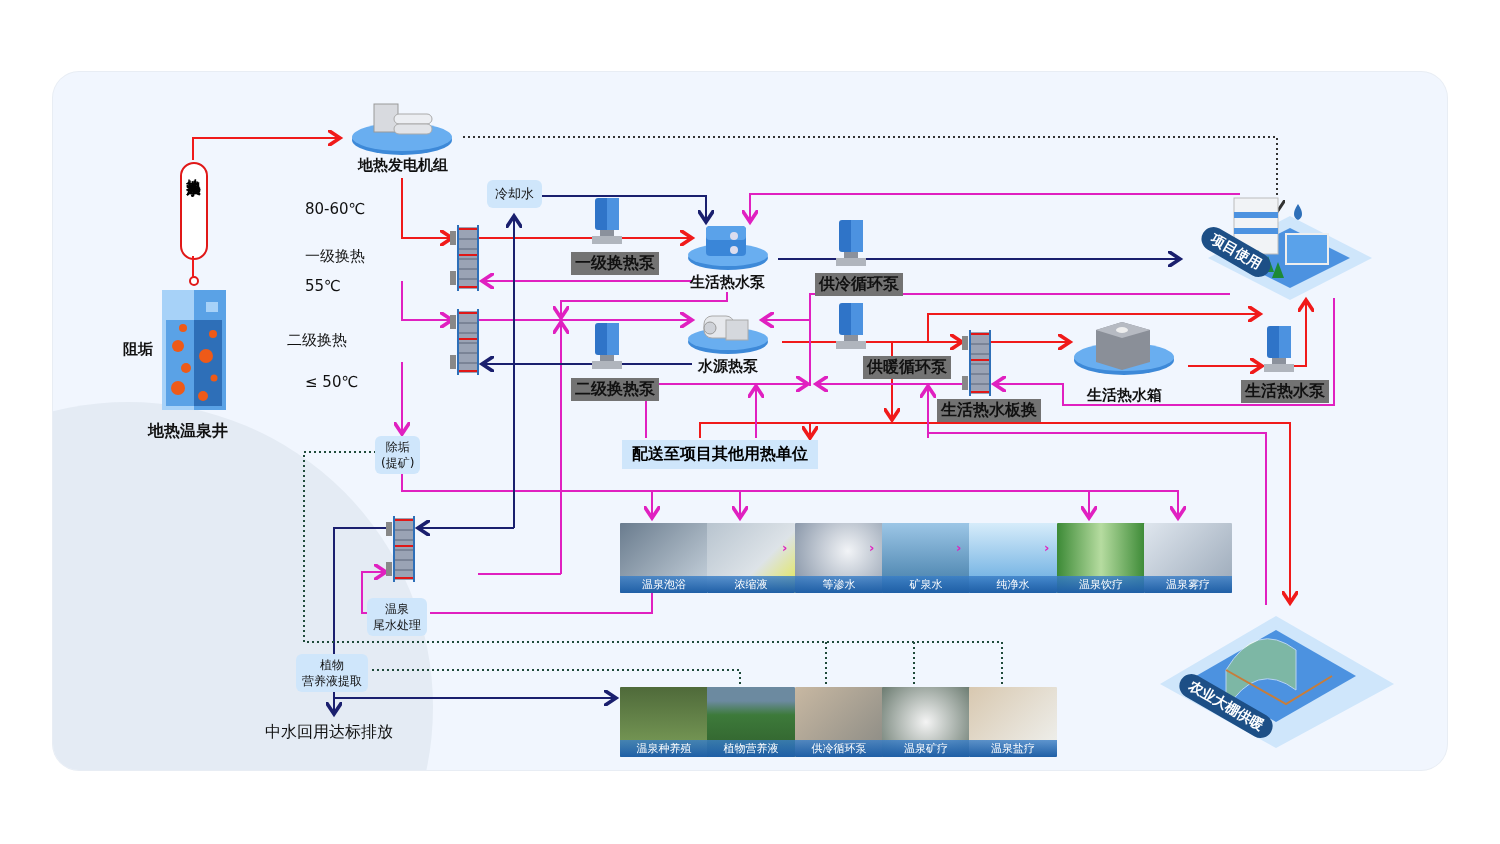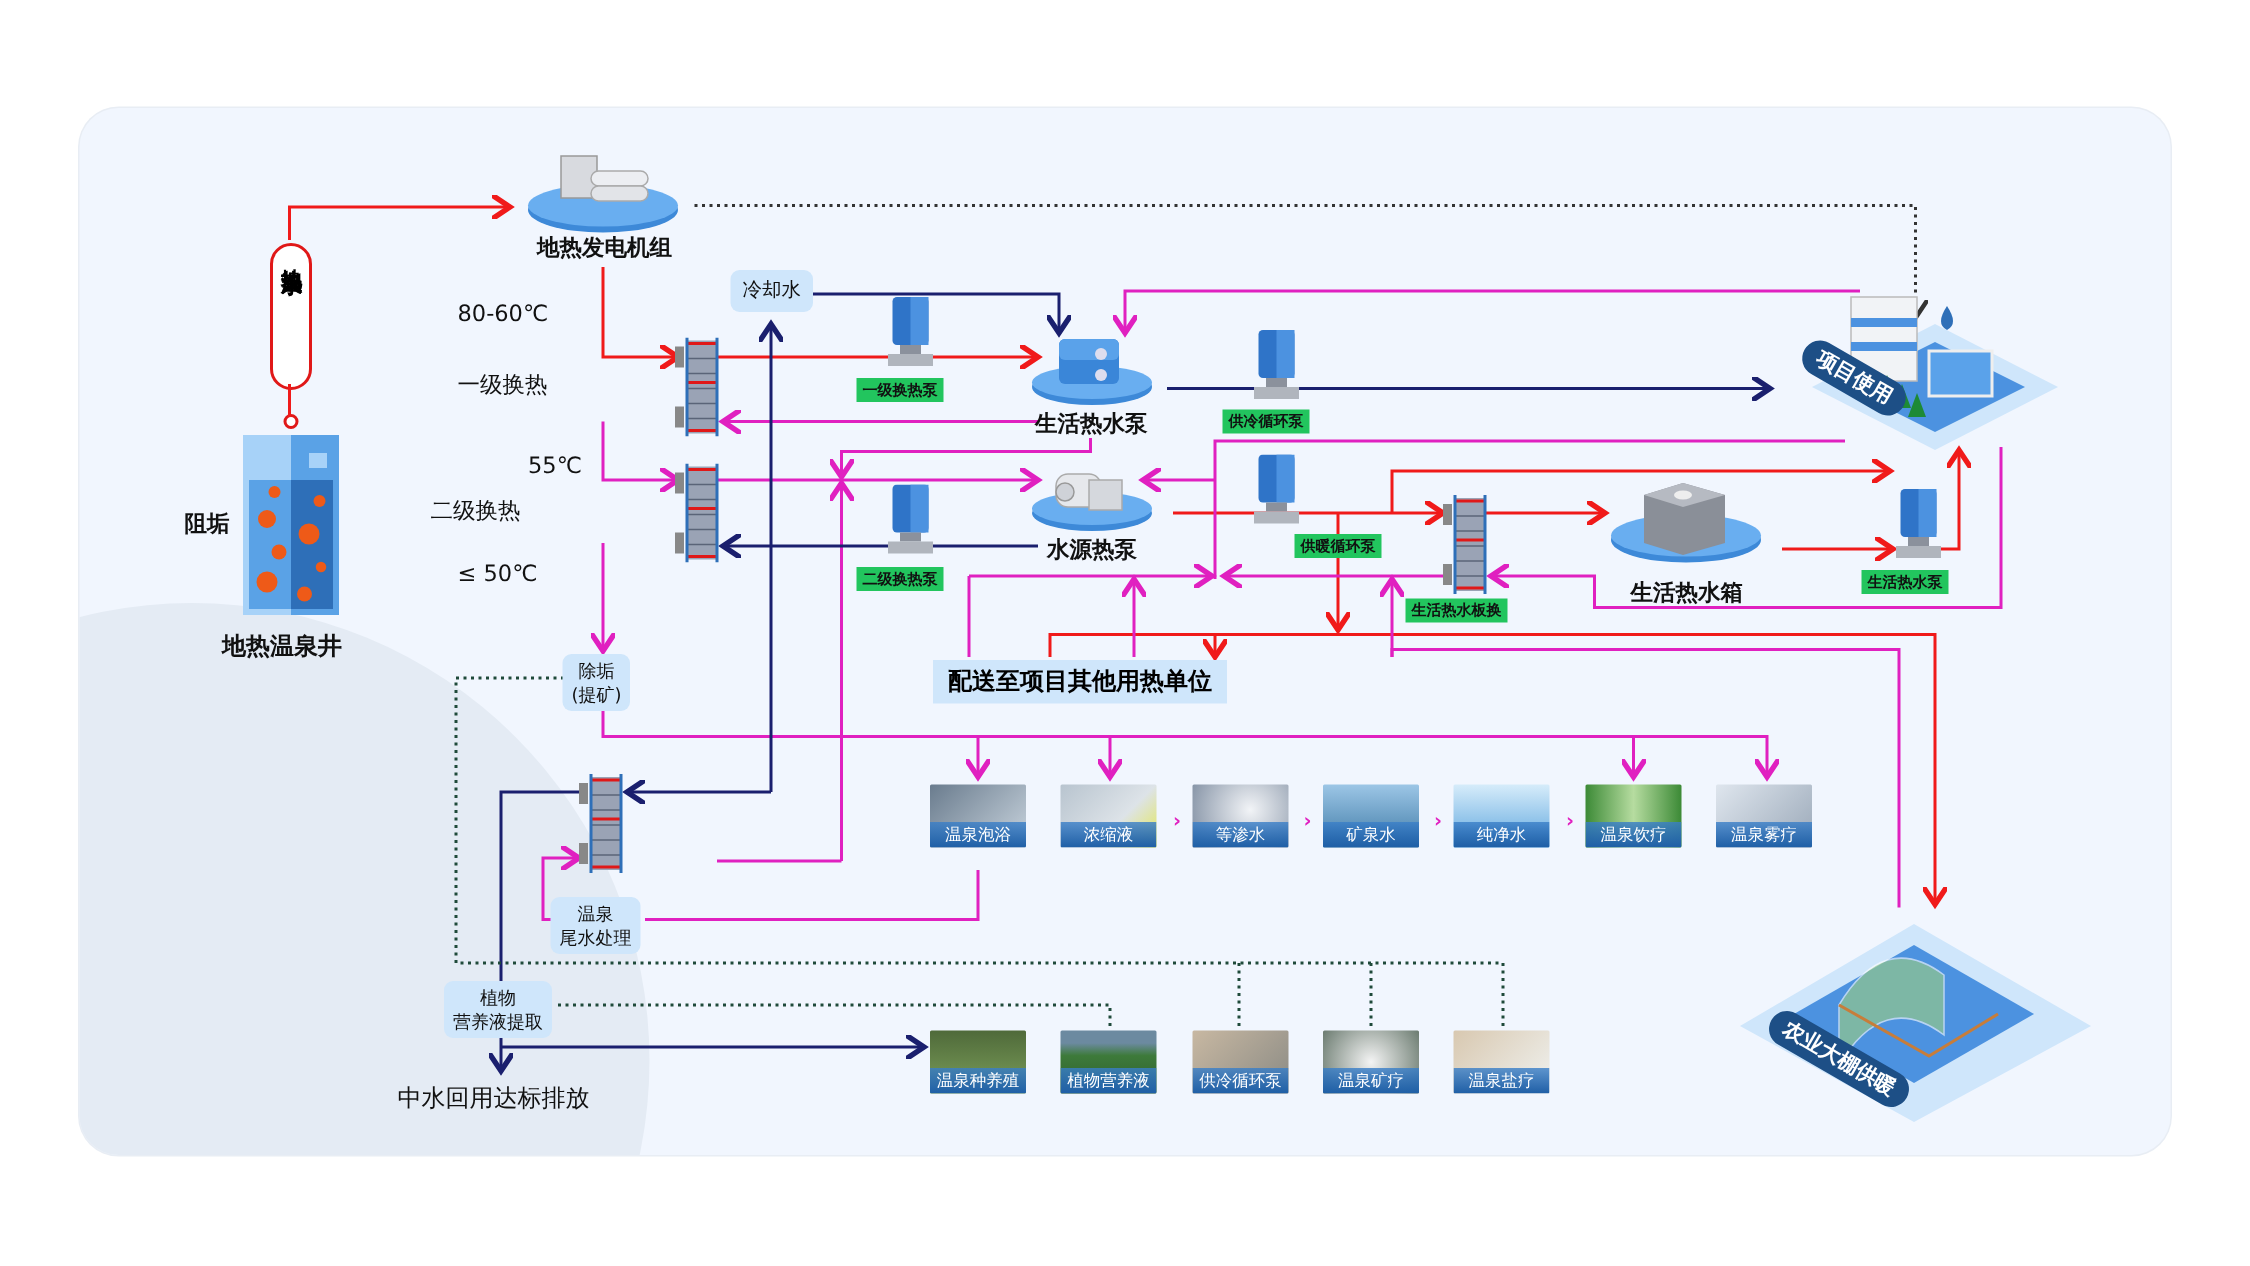--- a/index.html
+++ b/index.html
@@ -2,24 +2,24 @@
 <html><head>
 <meta charset="utf-8">
 <style>
   html, body { margin:0; padding:0; background:#ffffff; }
   body { width:1500px; height:844px; position:relative; overflow:hidden; font-family:"DejaVu Sans", sans-serif; }
   .card { position:absolute; left:53px; top:72px; width:1394px; height:698px; background:#f1f6fe; border-radius:26px; overflow:hidden; box-shadow:0 0 0 1px #e8edf4; }
   .bgcircle { position:absolute; left:-230px; top:330px; width:610px; height:610px; border-radius:50%; background:#e4ebf4; }
   svg.lines { position:absolute; left:0; top:0; }
   .lbl { position:absolute; font-weight:bold; color:#111; white-space:nowrap; }
   .big { font-size:15px; }
-  .tag { position:absolute; background:#22c55e; color:#111; font-size:10px; font-weight:bold; padding:1px 4px; white-space:nowrap; }
+  .tag { position:absolute; background:#737373; color:#111; font-size:16px; font-weight:bold; padding:1px 4px; white-space:nowrap; }
   .bubble { position:absolute; background:#cfe6fb; border-radius:6px; font-size:12px; color:#111; text-align:center; line-height:16px; padding:3px 6px; }
   .temp { position:absolute; font-size:15px; color:#111; white-space:nowrap; }
-  .prod { position:absolute; width:64px; height:42px; overflow:hidden; border-radius:1px; }
+  .prod { position:absolute; width:64px; height:70px; overflow:hidden; border-radius:1px;padding-left:24px; }
   .prod .cap { position:absolute; left:0; right:0; bottom:0; height:17px; background:linear-gradient(#3a7fc8cc,#1f5fa6); color:#fff; font-size:11px; text-align:center; line-height:17px; }
   .chev { position:absolute; color:#e020c0; font-size:13px; font-weight:bold; }
   .iso { position:absolute; }
 </style>
 </head>
 <body>
 
 <div class="card">
   <div class="bgcircle"></div>
 </div>
@@ -138,21 +138,21 @@
     <ellipse cx="52" cy="41" rx="50" ry="14" fill="#69aef0"></ellipse>
     <rect x="24" y="8" width="24" height="28" fill="#d8dadf" stroke="#999"></rect>
     <rect x="44" y="18" width="38" height="10" rx="5" fill="#eceef2" stroke="#aaa"></rect>
     <rect x="44" y="28" width="38" height="10" rx="5" fill="#e2e4e8" stroke="#aaa"></rect>
   </svg>
 </div>
 <div class="lbl big" style="left:358px;top:156px;">地热发电机组</div>
 
 <div class="temp" style="left:305px;top:200px;">80-60℃</div>
 <div class="temp" style="left:305px;top:247px;">一级换热</div>
-<div class="temp" style="left:305px;top:301px;margin-left:47px;">55℃</div>
+<div class="temp" style="left:305px;top:277px;">55℃</div>
 <div class="temp" style="left:287px;top:331px;">二级换热</div>
 <div class="temp" style="left:305px;top:373px;">≤ 50℃</div>
 
 <svg class="iso" style="left:450px;top:225px" width="34" height="66">
     <rect x="0" y="6" width="6" height="14" fill="#888"></rect>
     <rect x="0" y="46" width="6" height="14" fill="#888"></rect>
     <rect x="8" y="2" width="20" height="62" fill="#9aa3b5"></rect>
     <g stroke="#5a6478">
       <line x1="8" y1="14" x2="28" y2="14"></line>
       <line x1="8" y1="24" x2="28" y2="24"></line>

